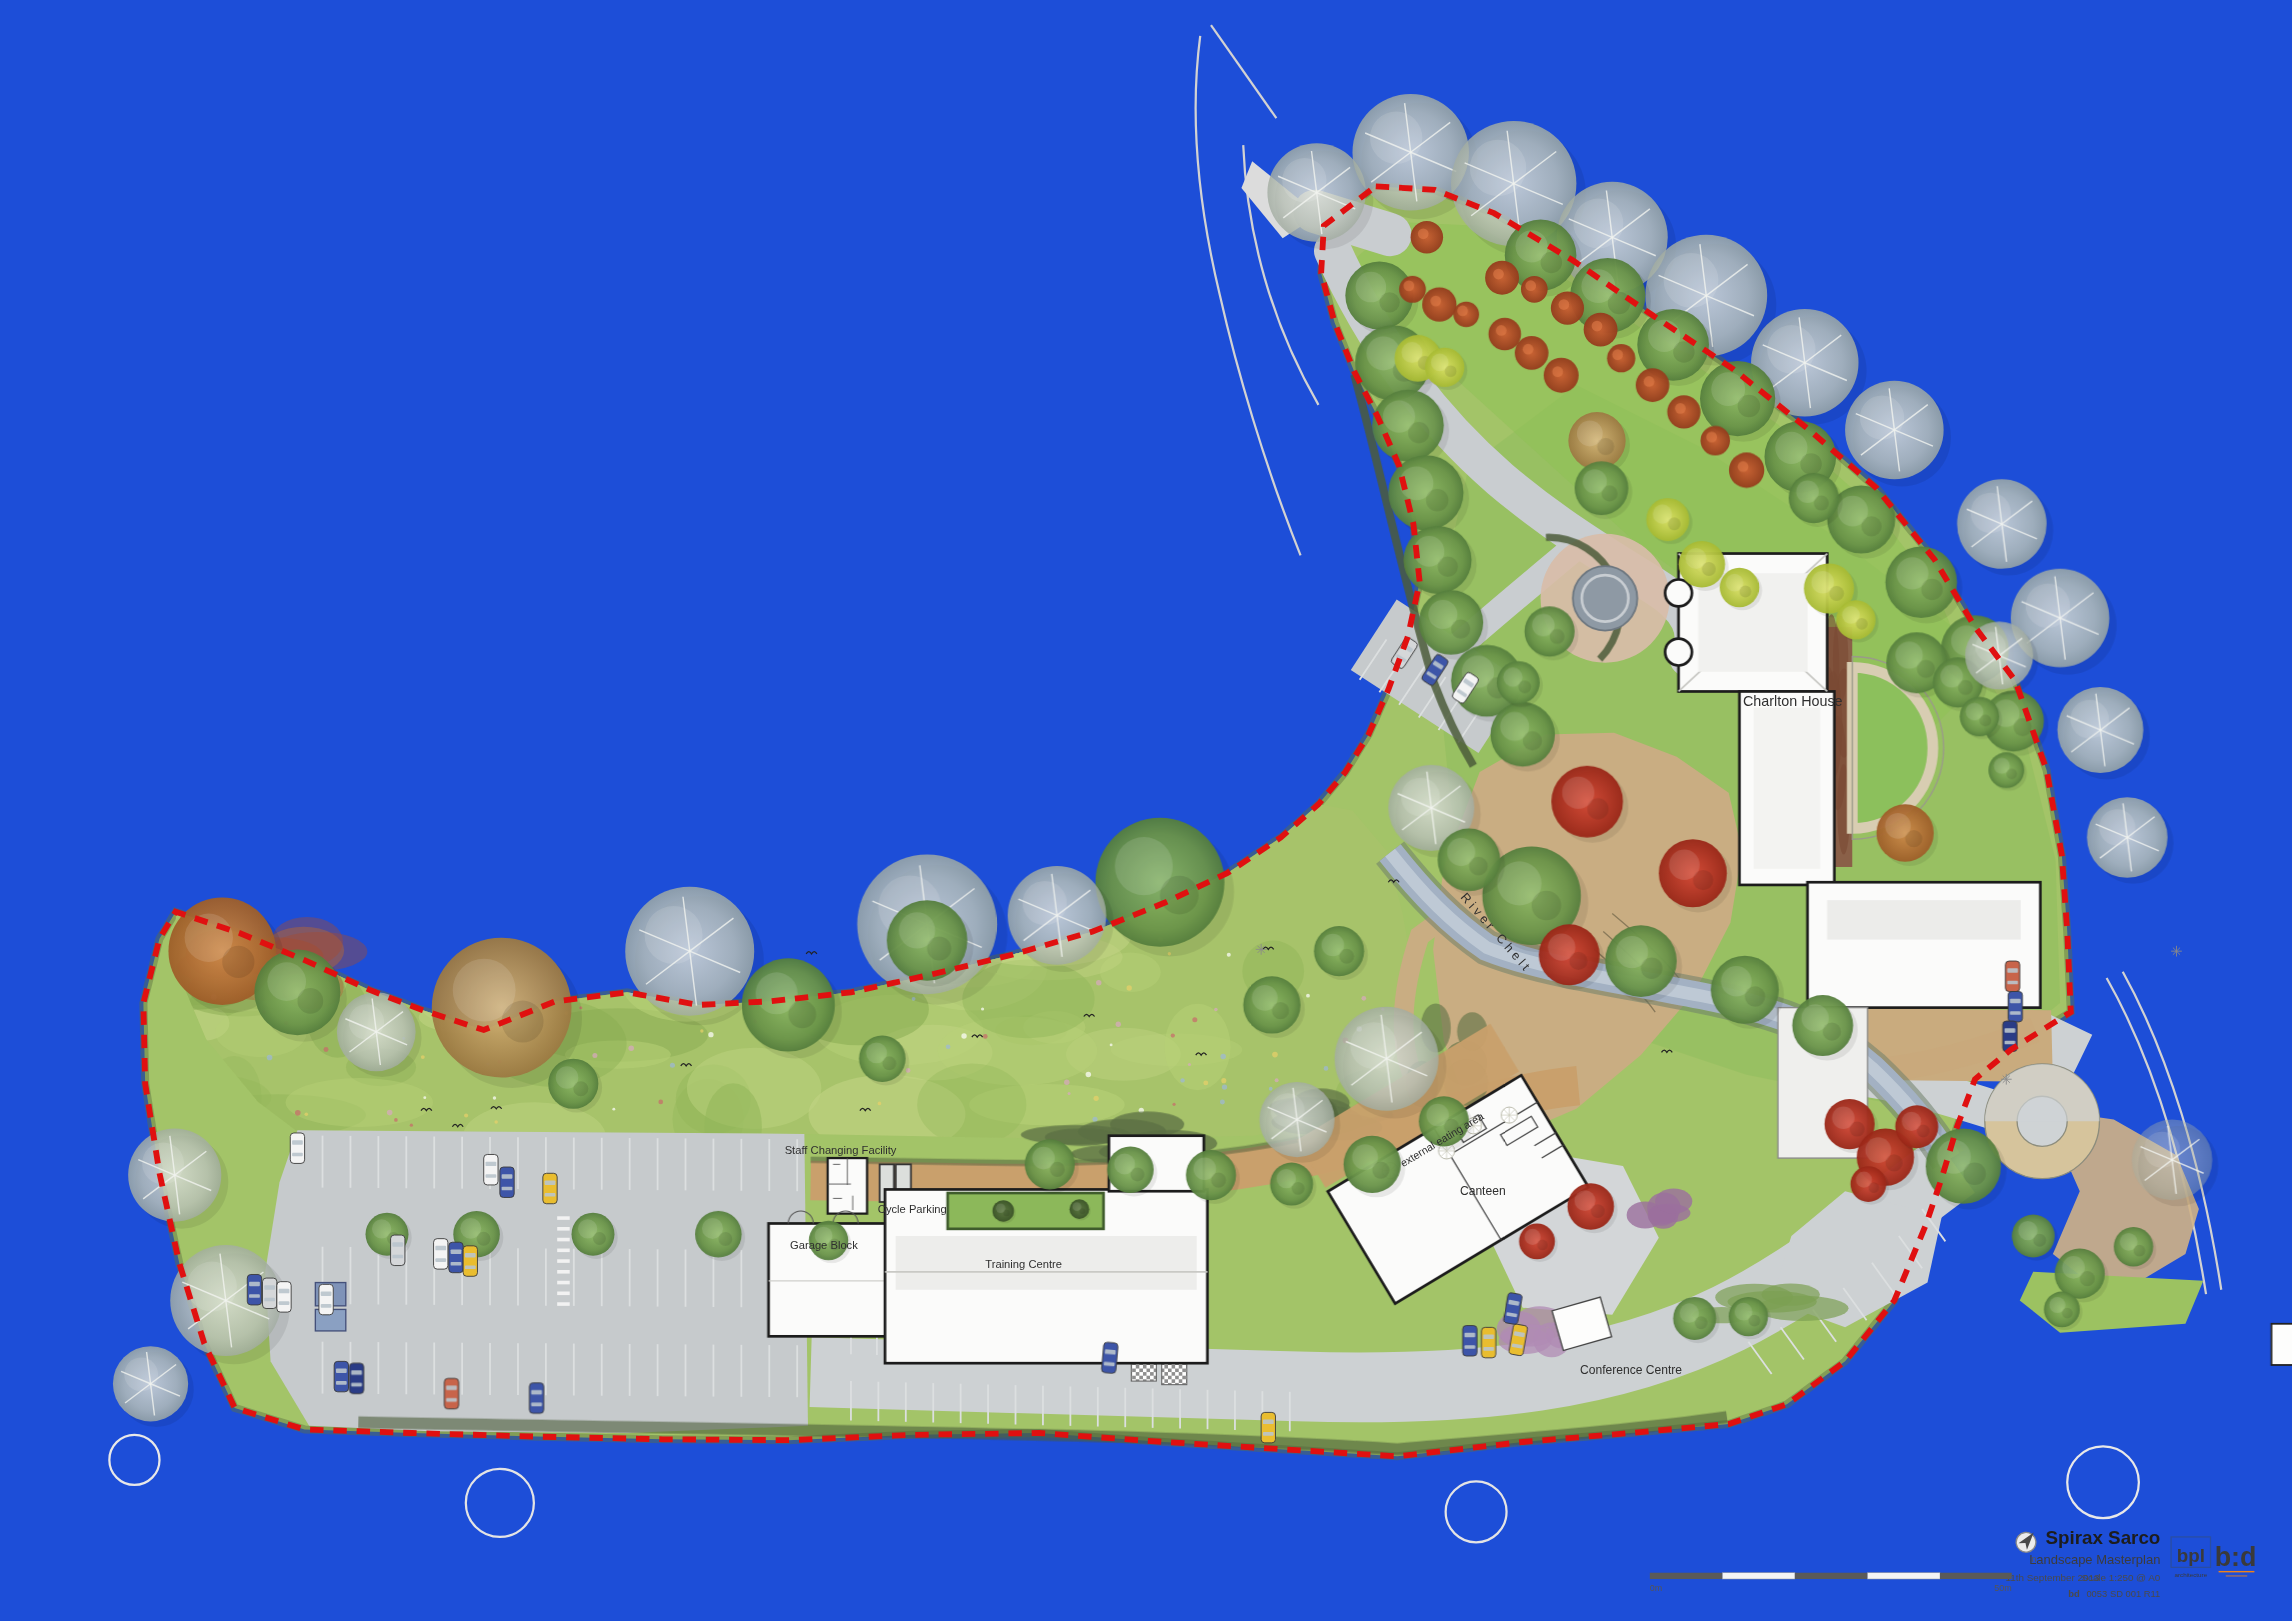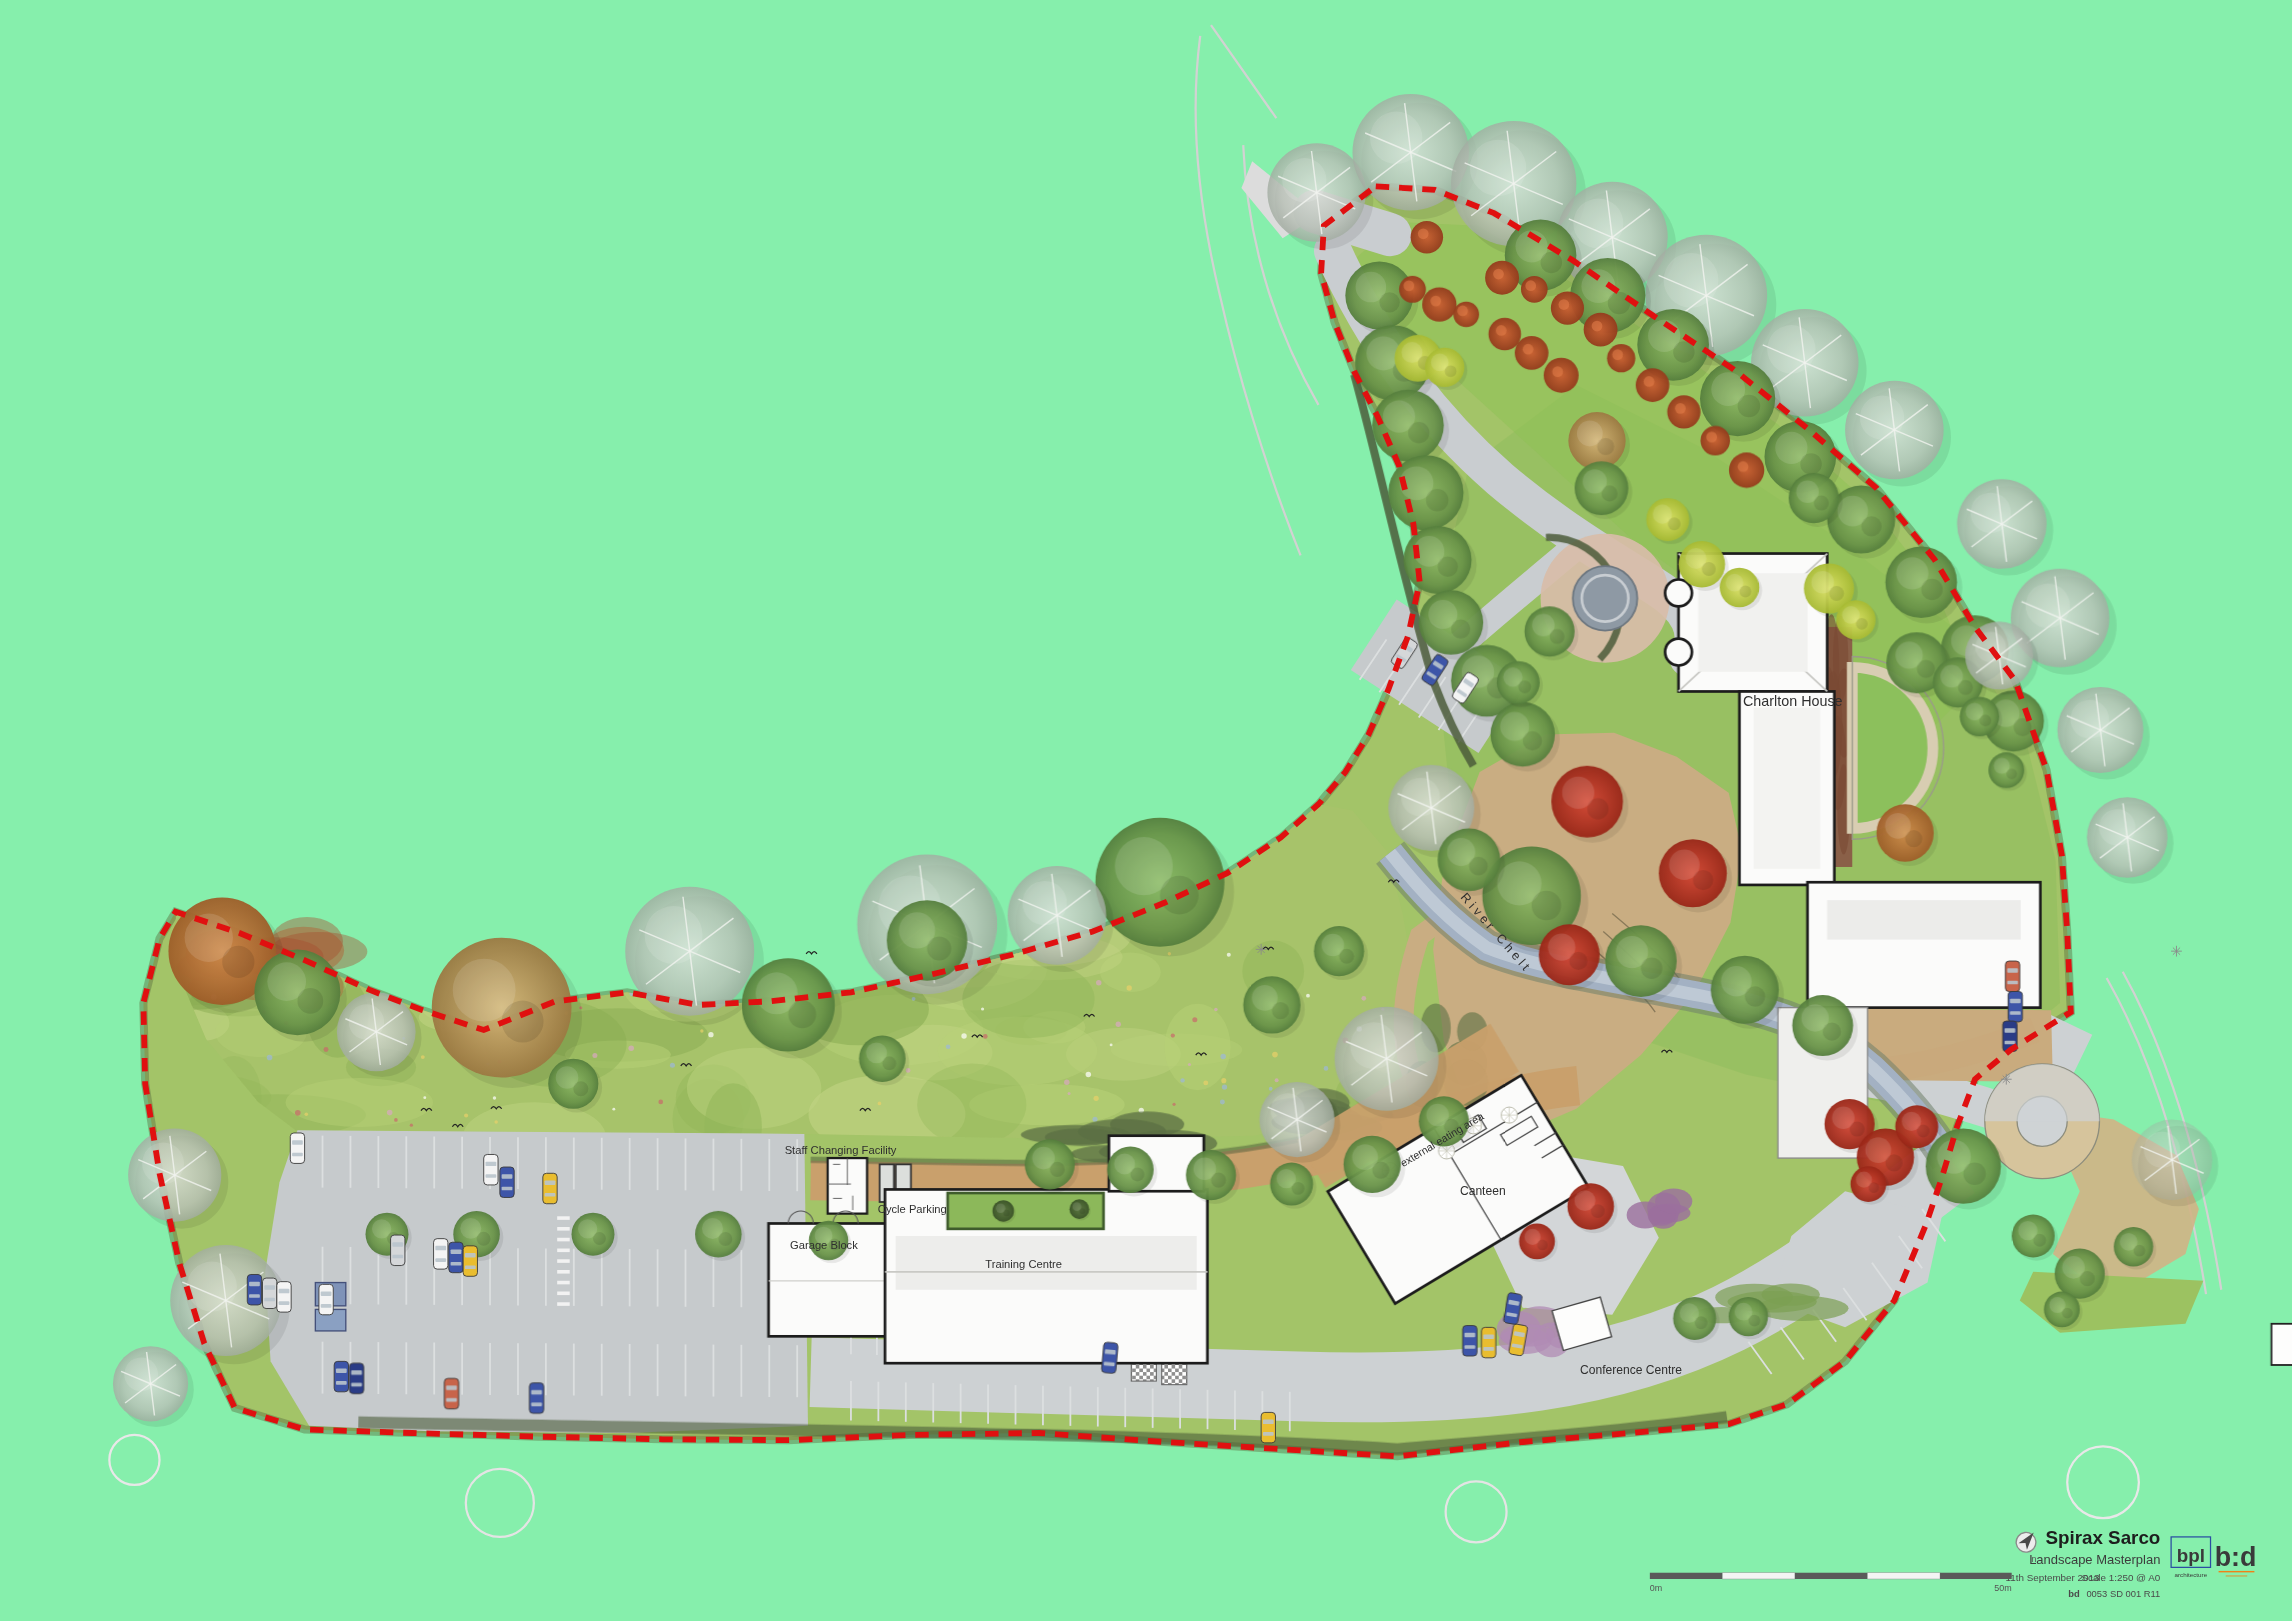--- a/index.html
+++ b/index.html
@@ -1,16 +1,16 @@
 <!DOCTYPE html>
 <html style="font-size:14.3px"><head>
 <meta charset="utf-8">
 <style>
   html,body{margin:0;padding:0;background:#ffffff;}
-  .page{width:2293px;height:1622px;position:relative;background:#86efac;overflow:hidden;}
+  .page{width:2293px;height:1622px;position:relative;background:#1d4ed8;overflow:hidden;}
   svg{display:block;}
   text{font-family:"Liberation Sans","DejaVu Sans",sans-serif;fill:#3a3a3a;}
   .lbl{fill:#2f2f2f;}
   .title-main{font-weight:bold;fill:#1d1d1d;}
   .title-sub{fill:#3c3c3c;}
   .title-meta{fill:#4a4a4a;}
   .tiny{fill:#555;}
 </style>
 </head>
 <body>

